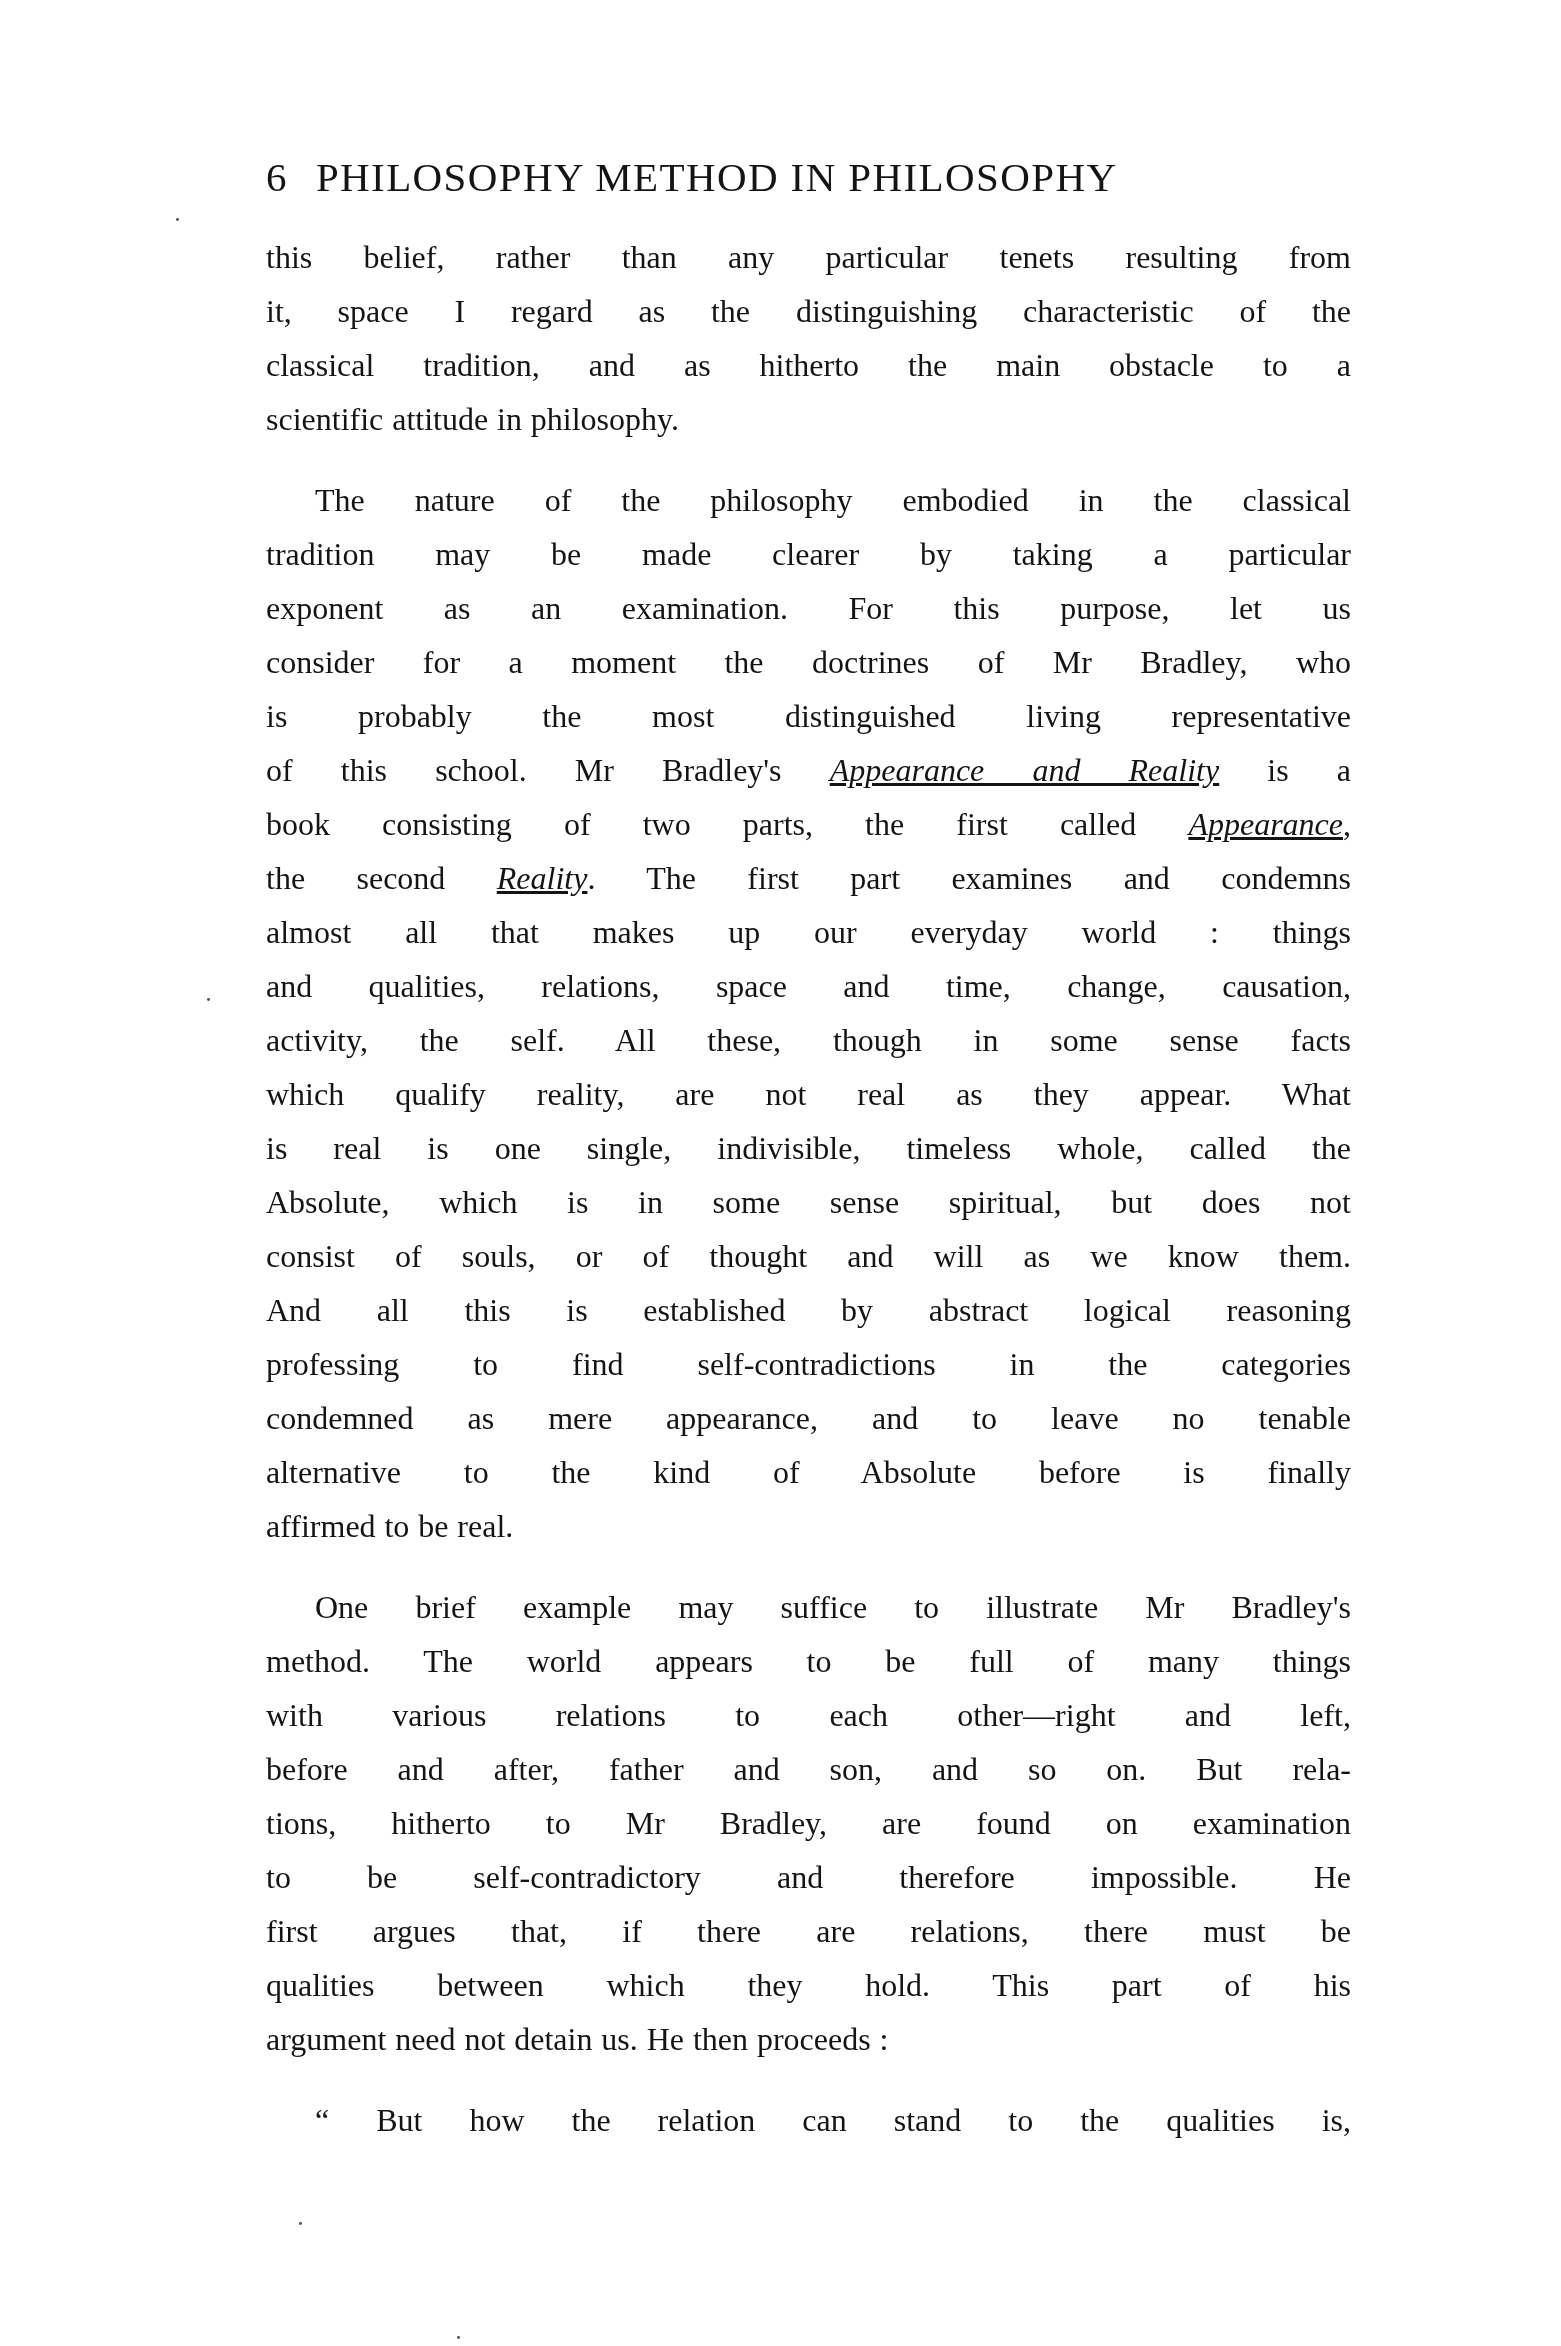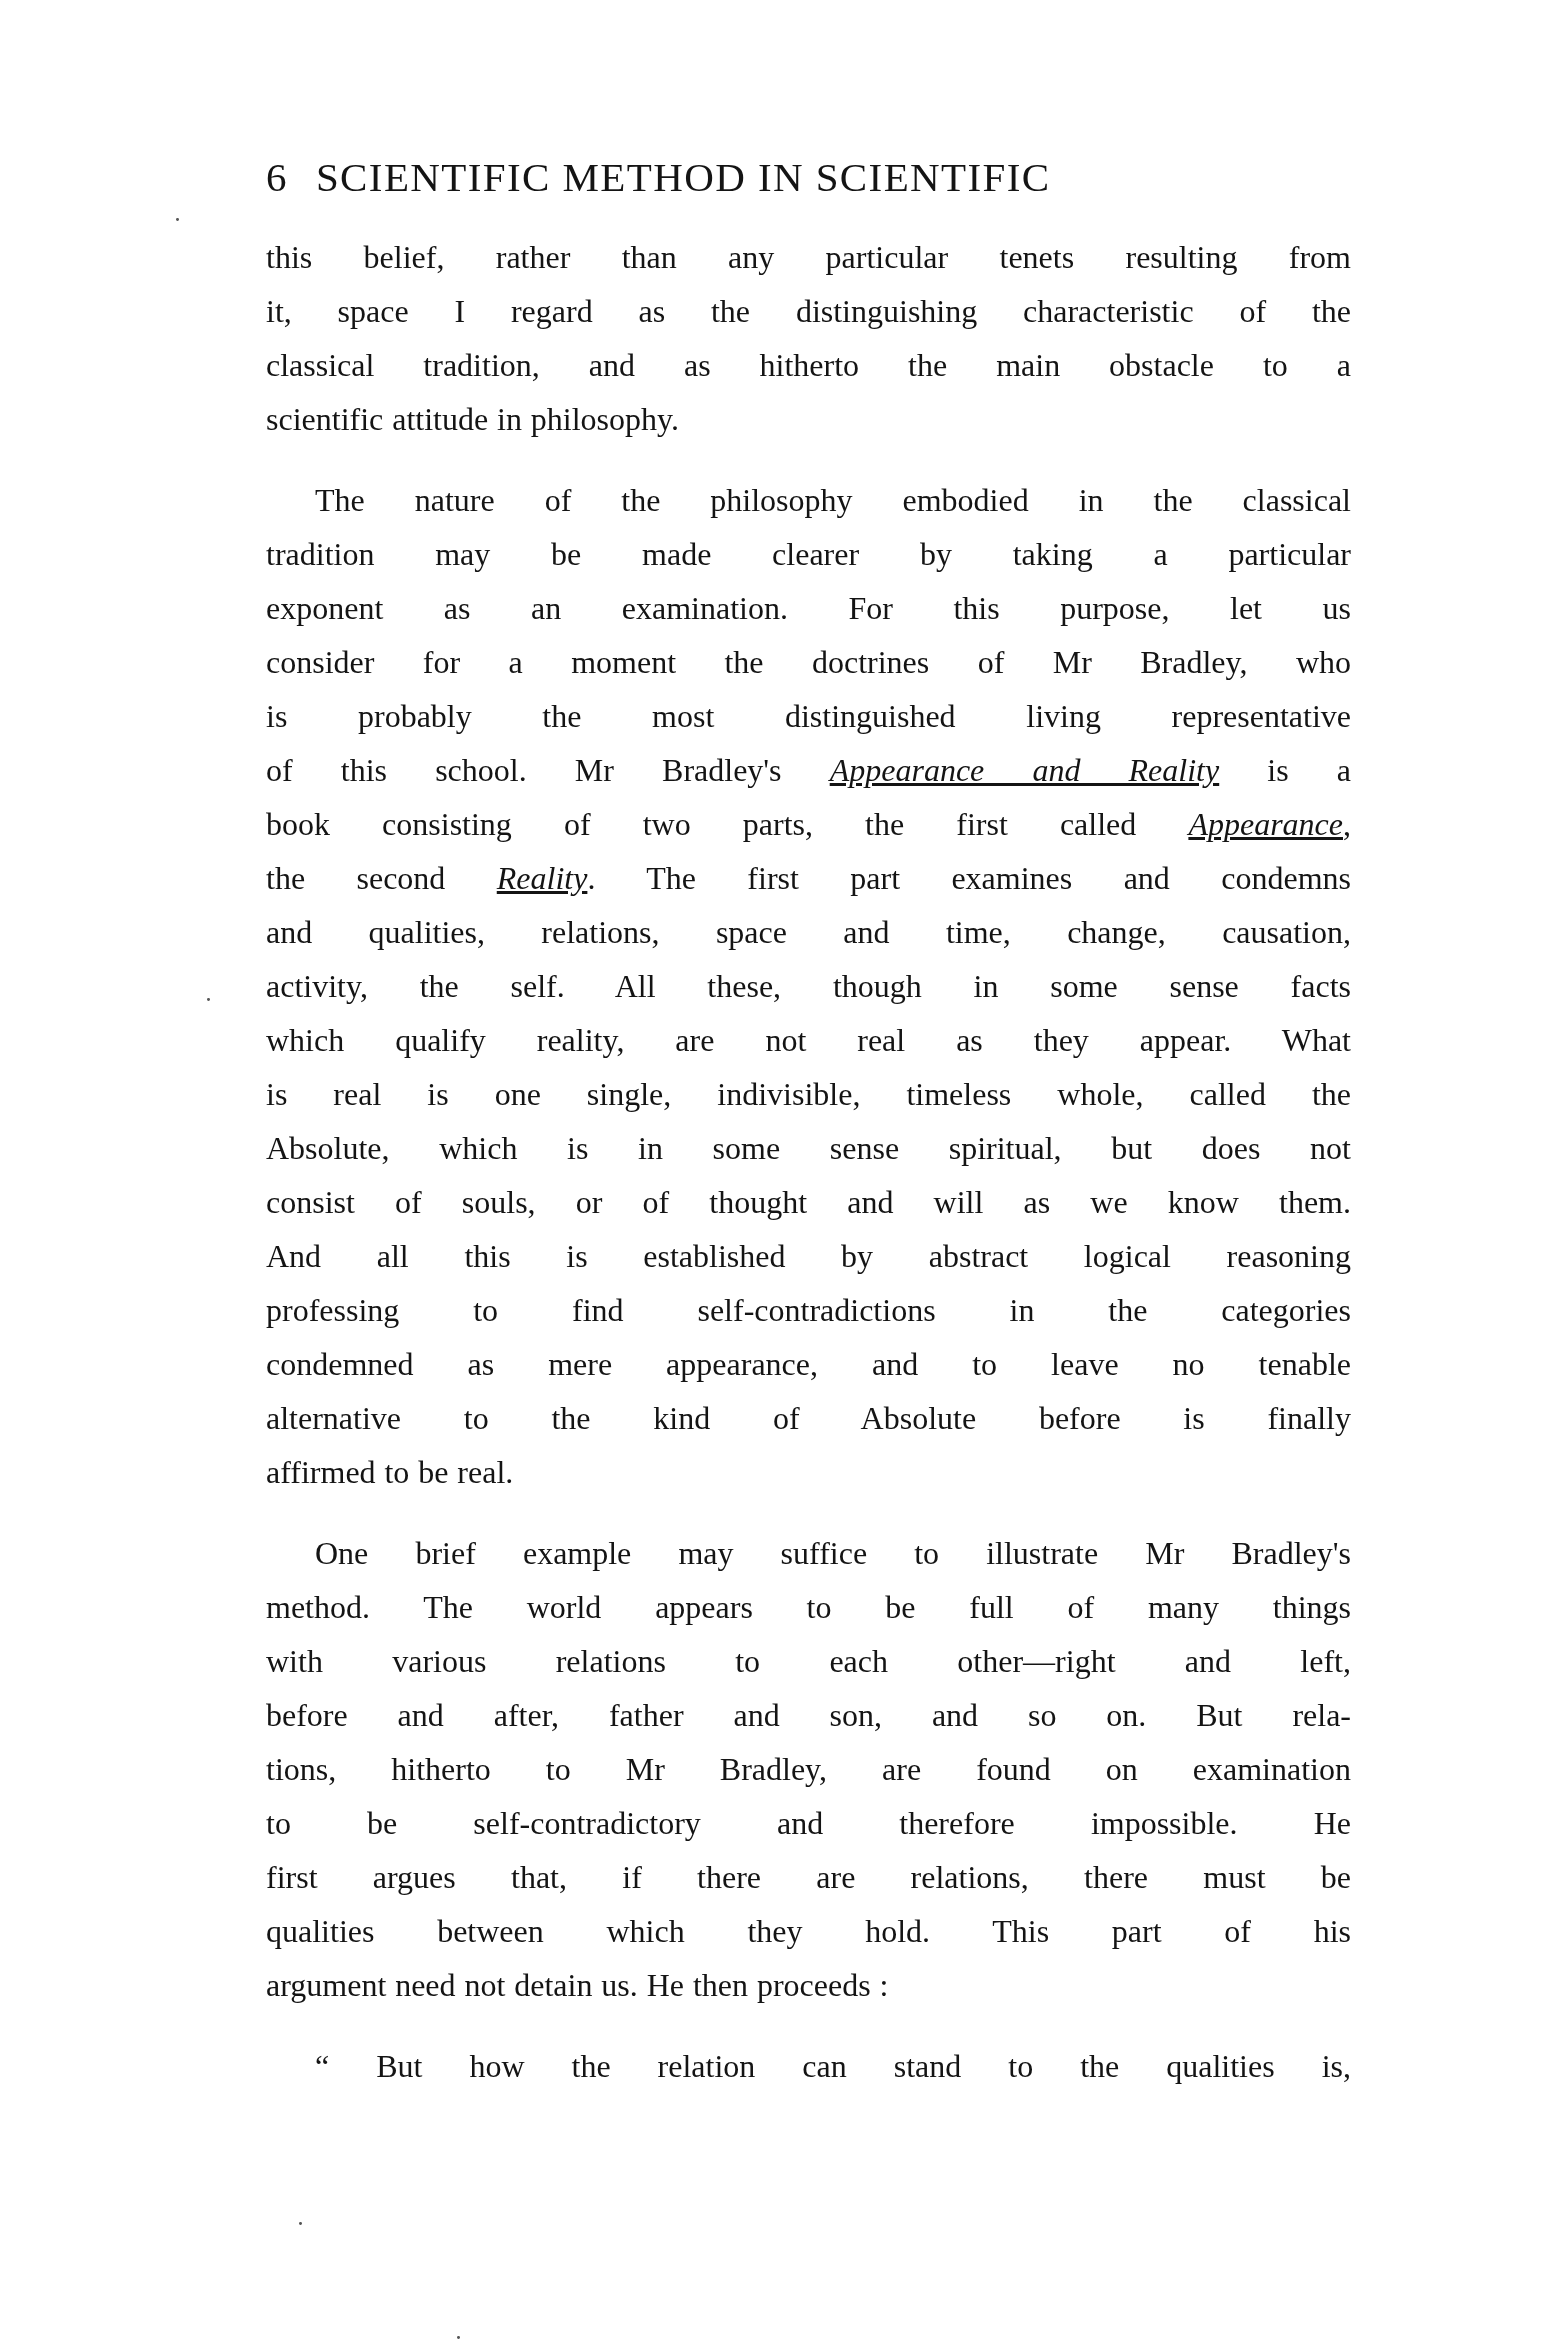--- a/index.html
+++ b/index.html
@@ -66,36 +66,37 @@
       background: #555;
       border-radius: 50%;
     }
   </style>
 </head>
 <body>
 
 <div class="page">
   <div class="running-head">
     <span class="folio">6</span>
-    <span>SCIENTIFIC METHOD IN SCIENTIFIC</span>
+    <span>PHILOSOPHY METHOD IN PHILOSOPHY</span>
   </div>
 
   <div class="body-text">
     <span class="line">this belief, rather than any particular tenets resulting from</span>
     <span class="line">it, space I regard as the distinguishing characteristic of the</span>
     <span class="line">classical tradition, and as hitherto the main obstacle to a</span>
     <span class="line last">scientific attitude in philosophy.</span>
     <span class="line indent">The nature of the philosophy embodied in the classical</span>
     <span class="line">tradition may be made clearer by taking a particular</span>
     <span class="line">exponent as an examination. For this purpose, let us</span>
     <span class="line">consider for a moment the doctrines of Mr Bradley, who</span>
     <span class="line">is probably the most distinguished living representative</span>
     <span class="line"><span>of this school. Mr Bradley's </span><i>Appearance and Reality</i><span> is a</span></span>
     <span class="line"><span>book consisting of two parts, the first called </span><i>Appearance</i><span>,</span></span>
     <span class="line"><span>the second </span><i>Reality</i><span>. The first part examines and condemns</span></span>
+    <span class="line">almost all that makes up our everyday world : things</span>
     <span class="line">and qualities, relations, space and time, change, causation,</span>
     <span class="line">activity, the self. All these, though in some sense facts</span>
     <span class="line">which qualify reality, are not real as they appear. What</span>
     <span class="line">is real is one single, indivisible, timeless whole, called the</span>
     <span class="line">Absolute, which is in some sense spiritual, but does not</span>
     <span class="line">consist of souls, or of thought and will as we know them.</span>
     <span class="line">And all this is established by abstract logical reasoning</span>
     <span class="line">professing to find self-contradictions in the categories</span>
     <span class="line">condemned as mere appearance, and to leave no tenable</span>
     <span class="line">alternative to the kind of Absolute before is finally</span>

